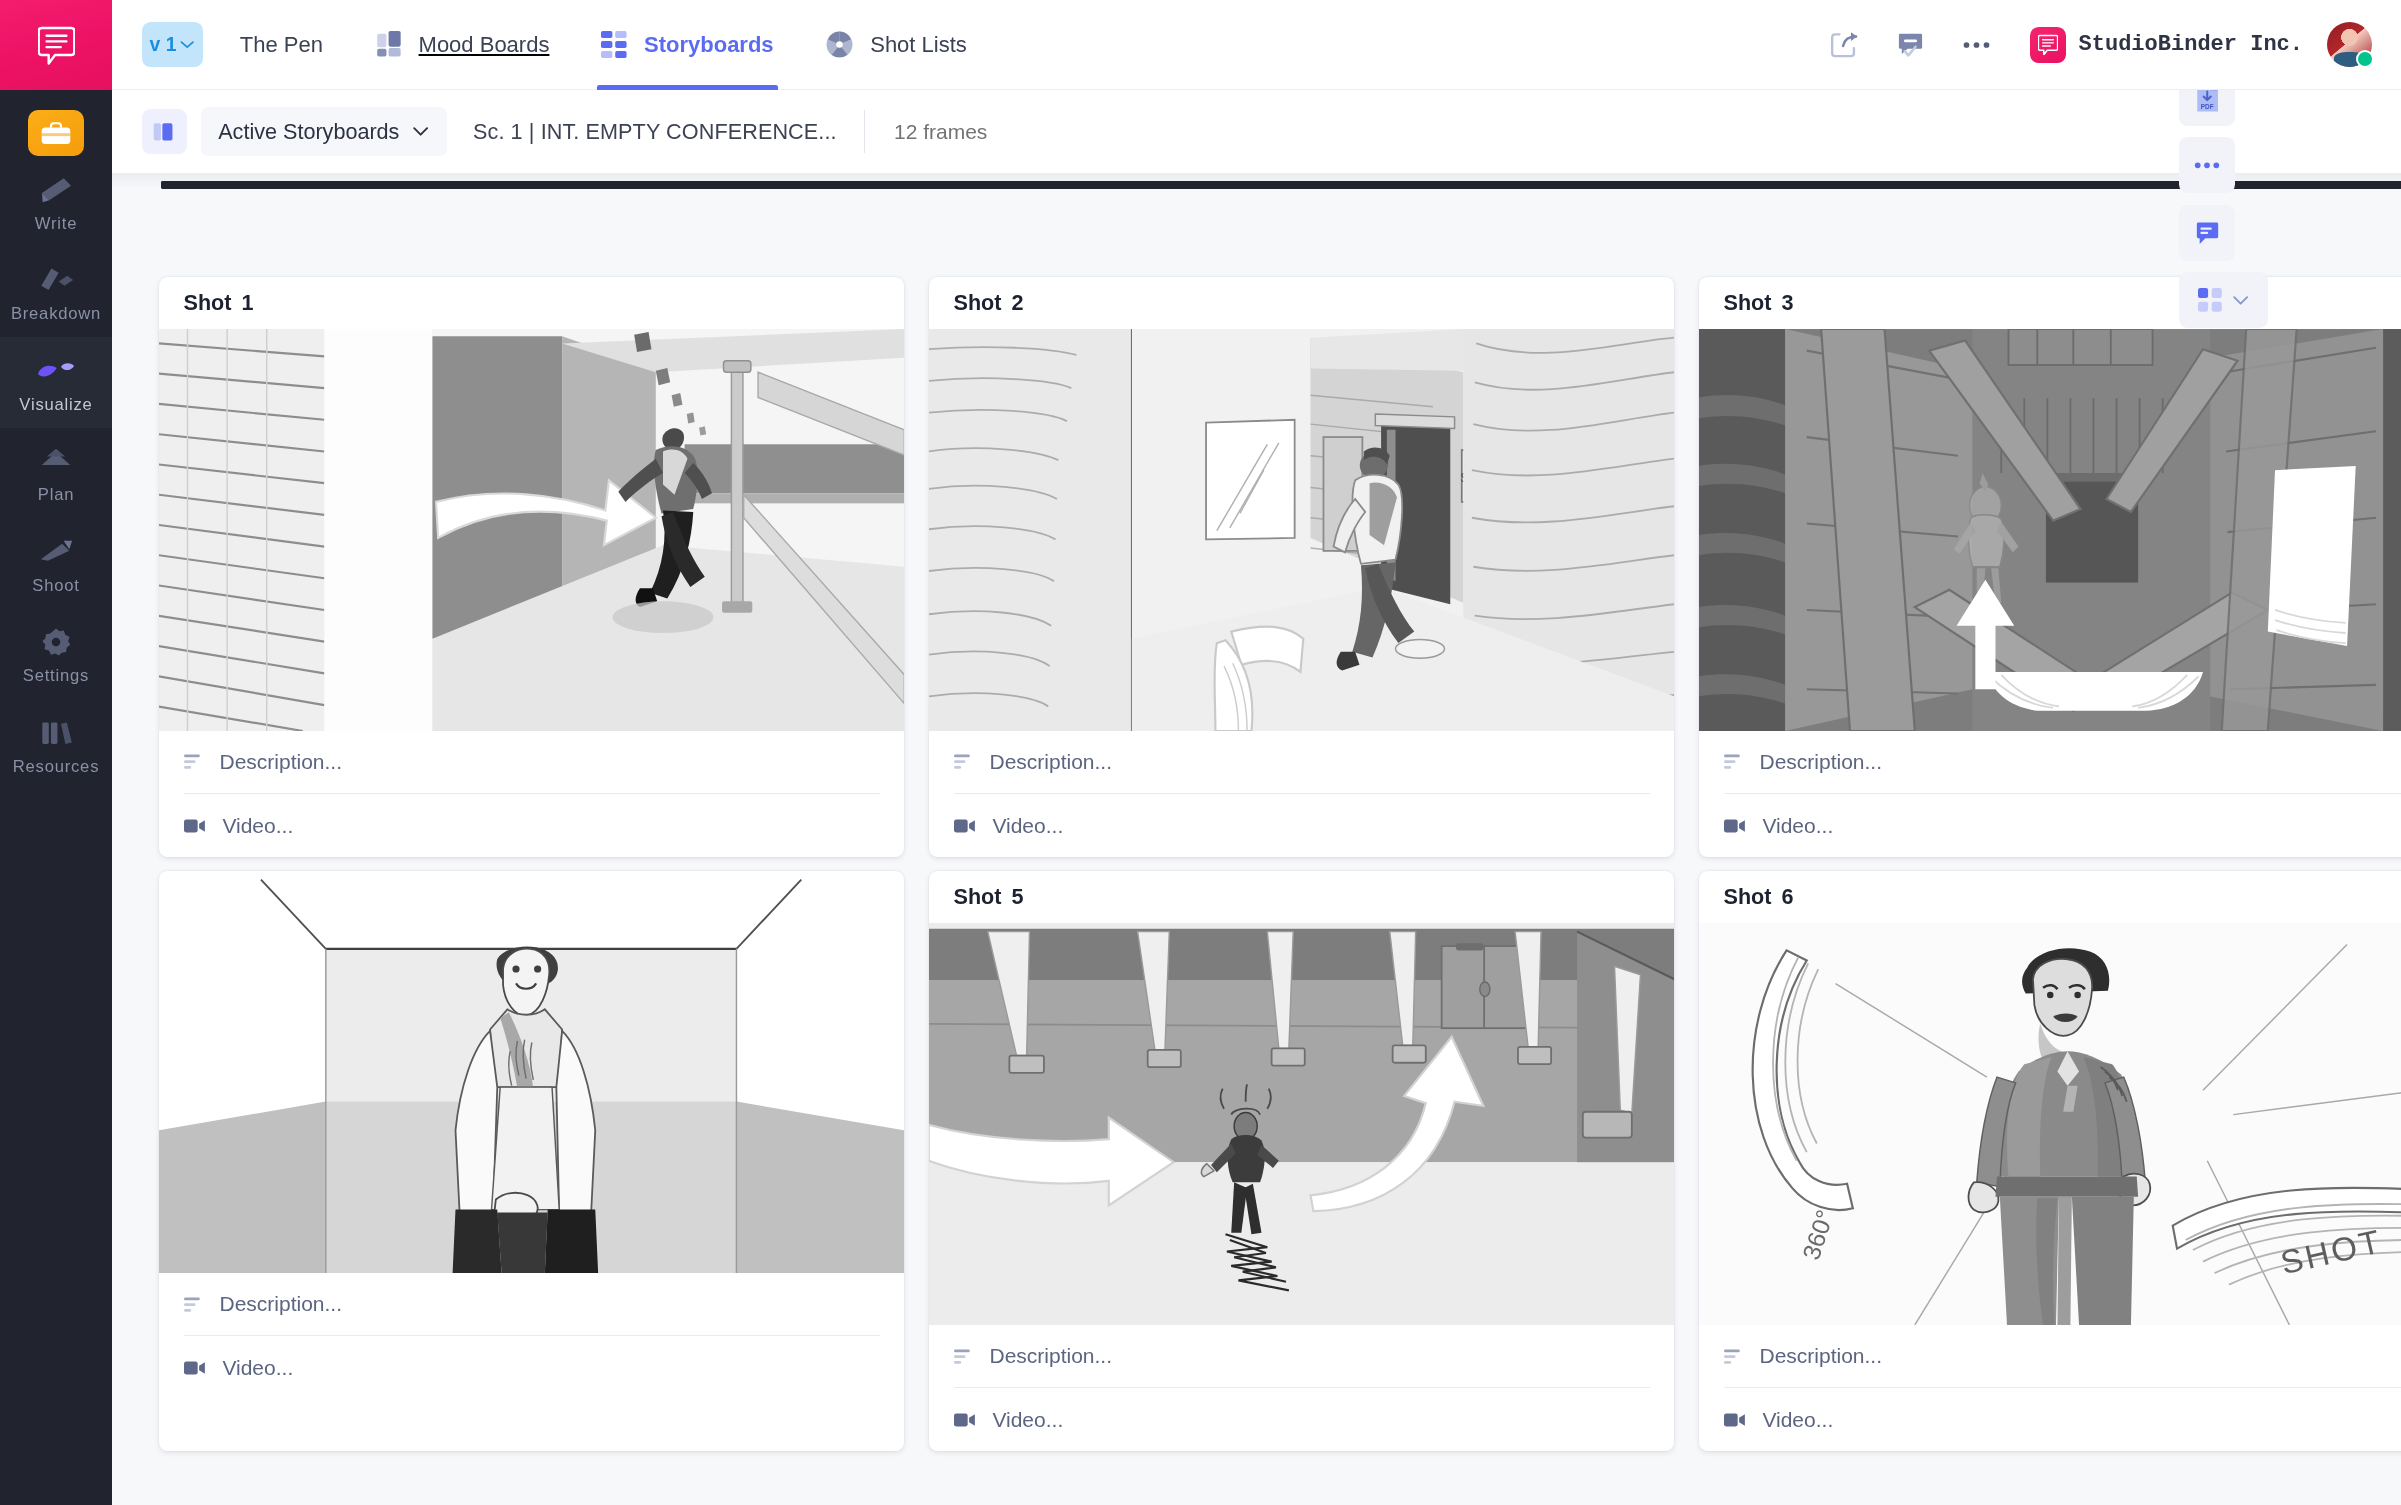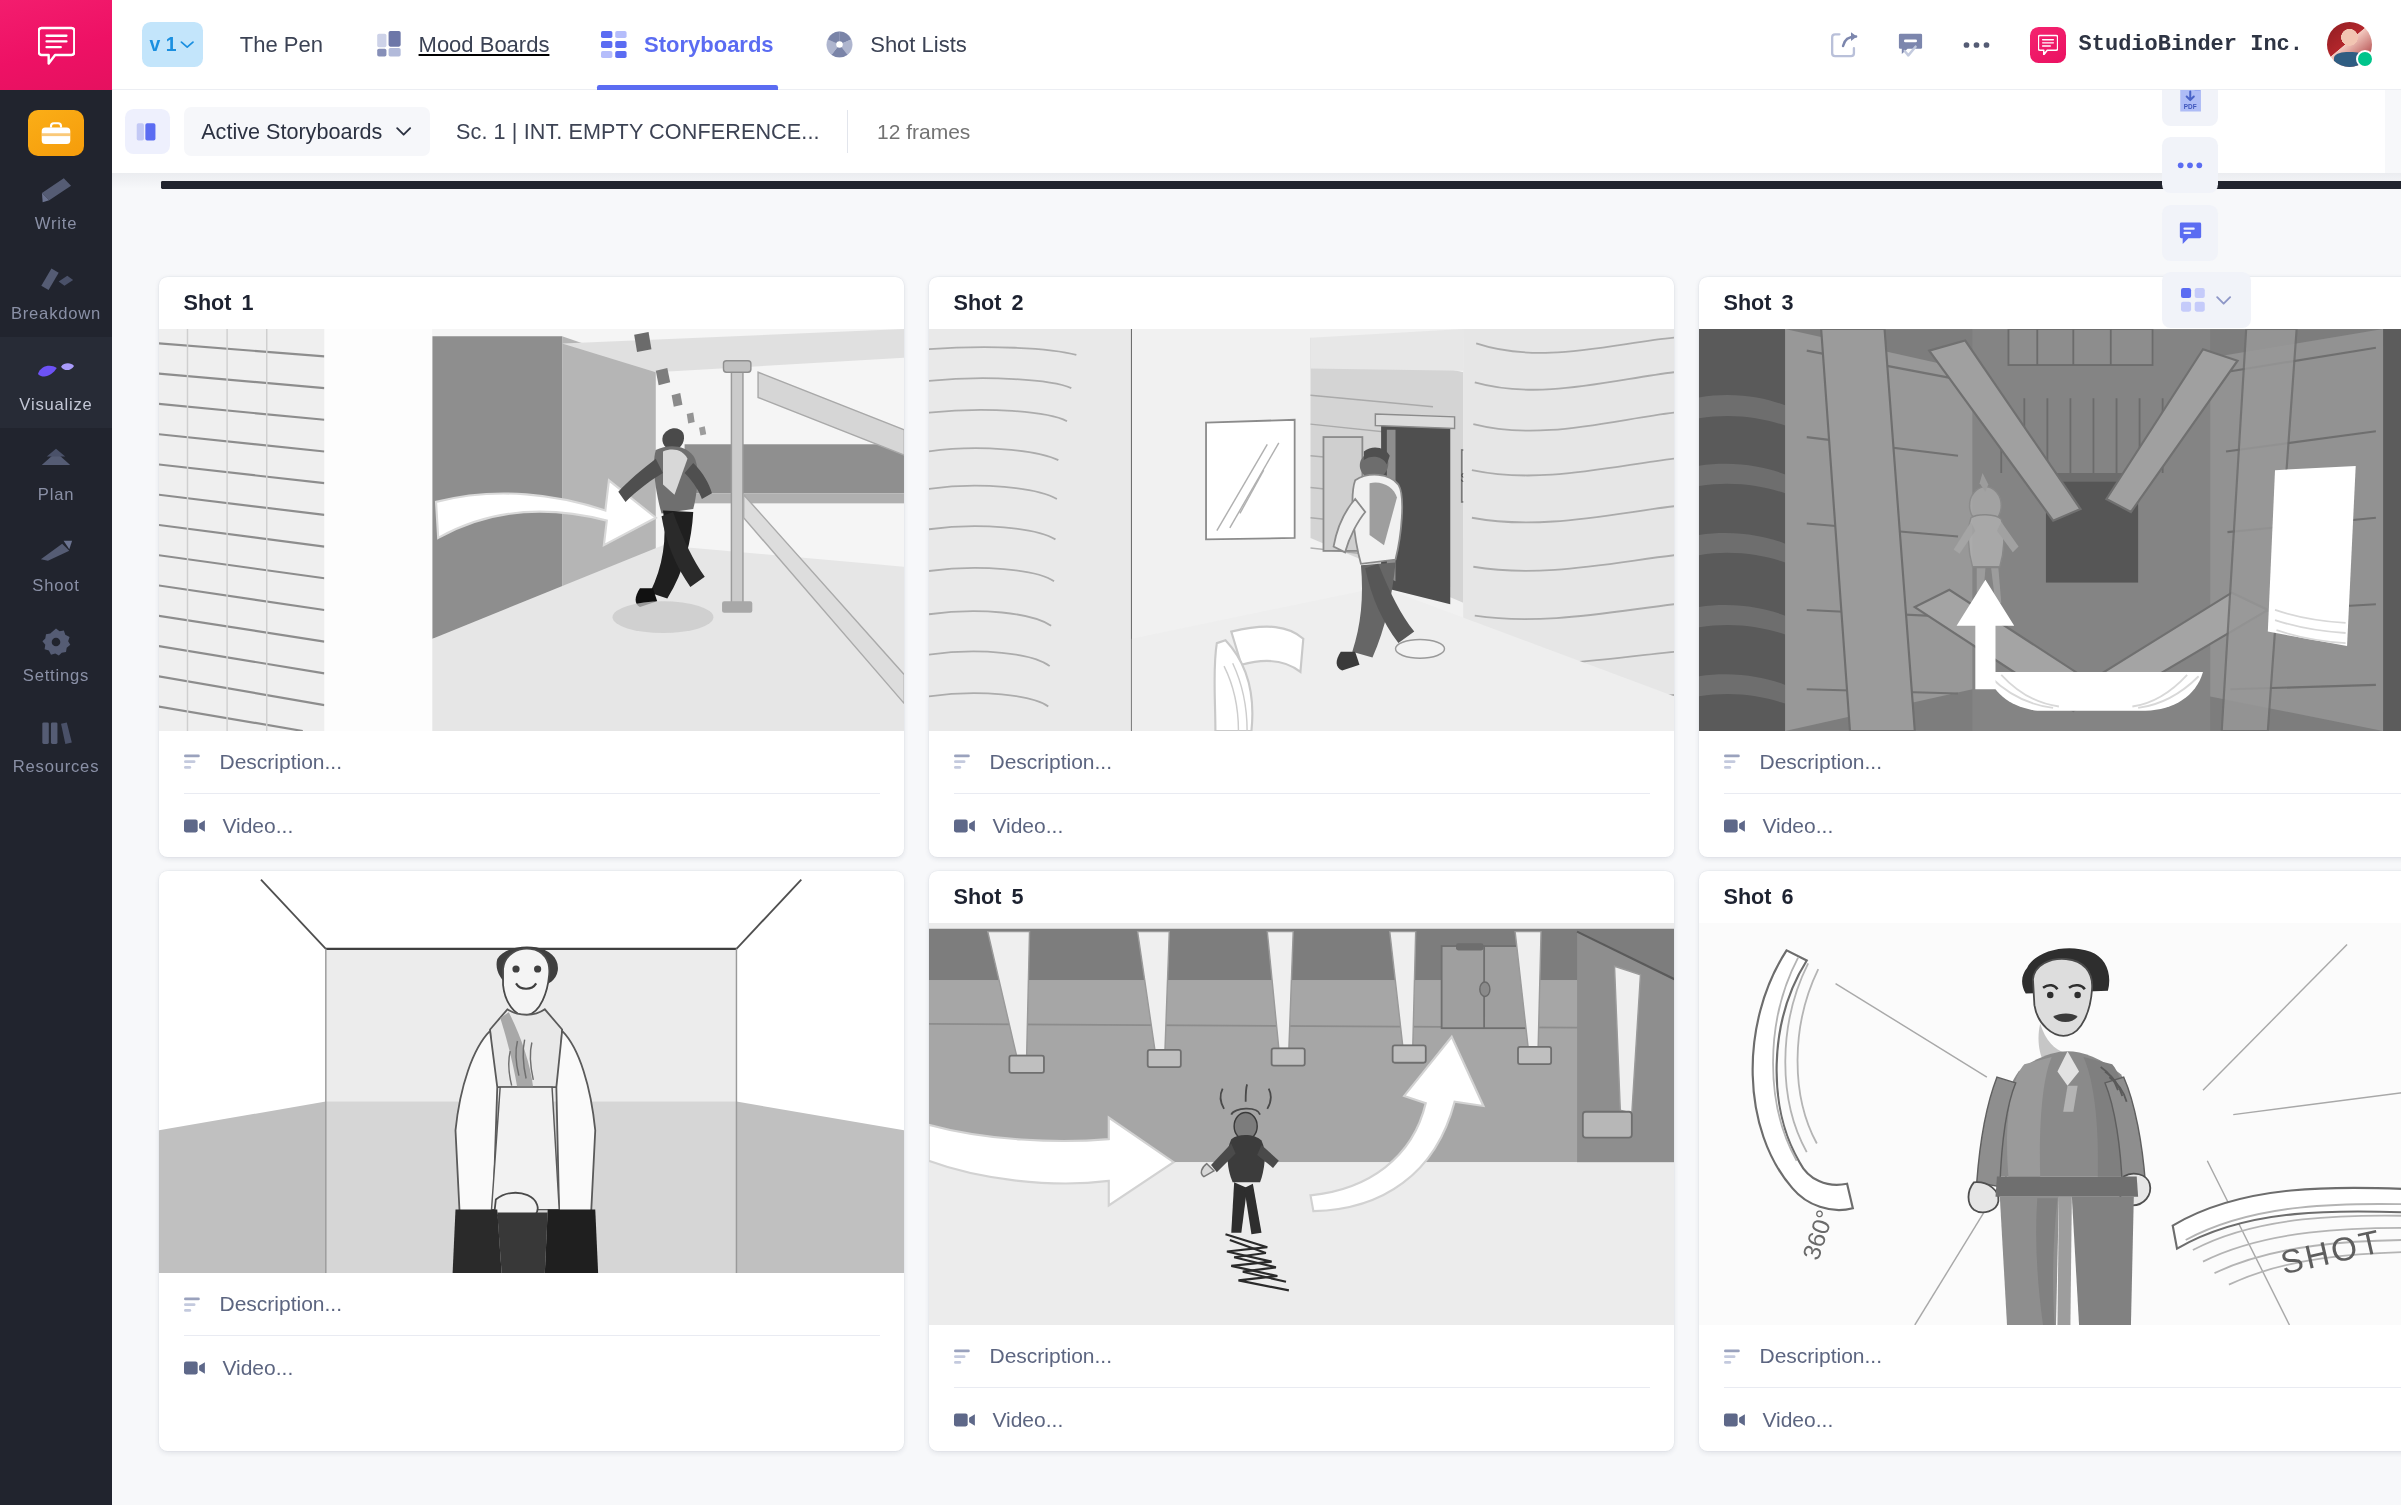--- a/index.html
+++ b/index.html
@@ -106,21 +106,21 @@
     border-radius: 40% 40% 0 0; background:#2f5d82;
   }
   #avatar-status {
     position:absolute; right:-2.2px; bottom:-1.4px;
     width: 18.7px; height: 18.7px; border-radius:50%;
     background:#00c48b; border: 2.2px solid #fff;
   }
 
   
   #subbar {
-    position: absolute; left: 95px; top: 90px;
+    position: absolute; left: 112px; top: 90px;
     width: 2290px; height: 83px;
     background: #ffffff;
     display:flex; align-items:center;
     z-index: 29;
   }
   #layout-toggle {
     margin-left: 29.5px; width: 45px; height: 45px; border-radius: 8.6px;
     background:#eef0fd; display:flex; align-items:center; justify-content:center;
     cursor:pointer;
   }

